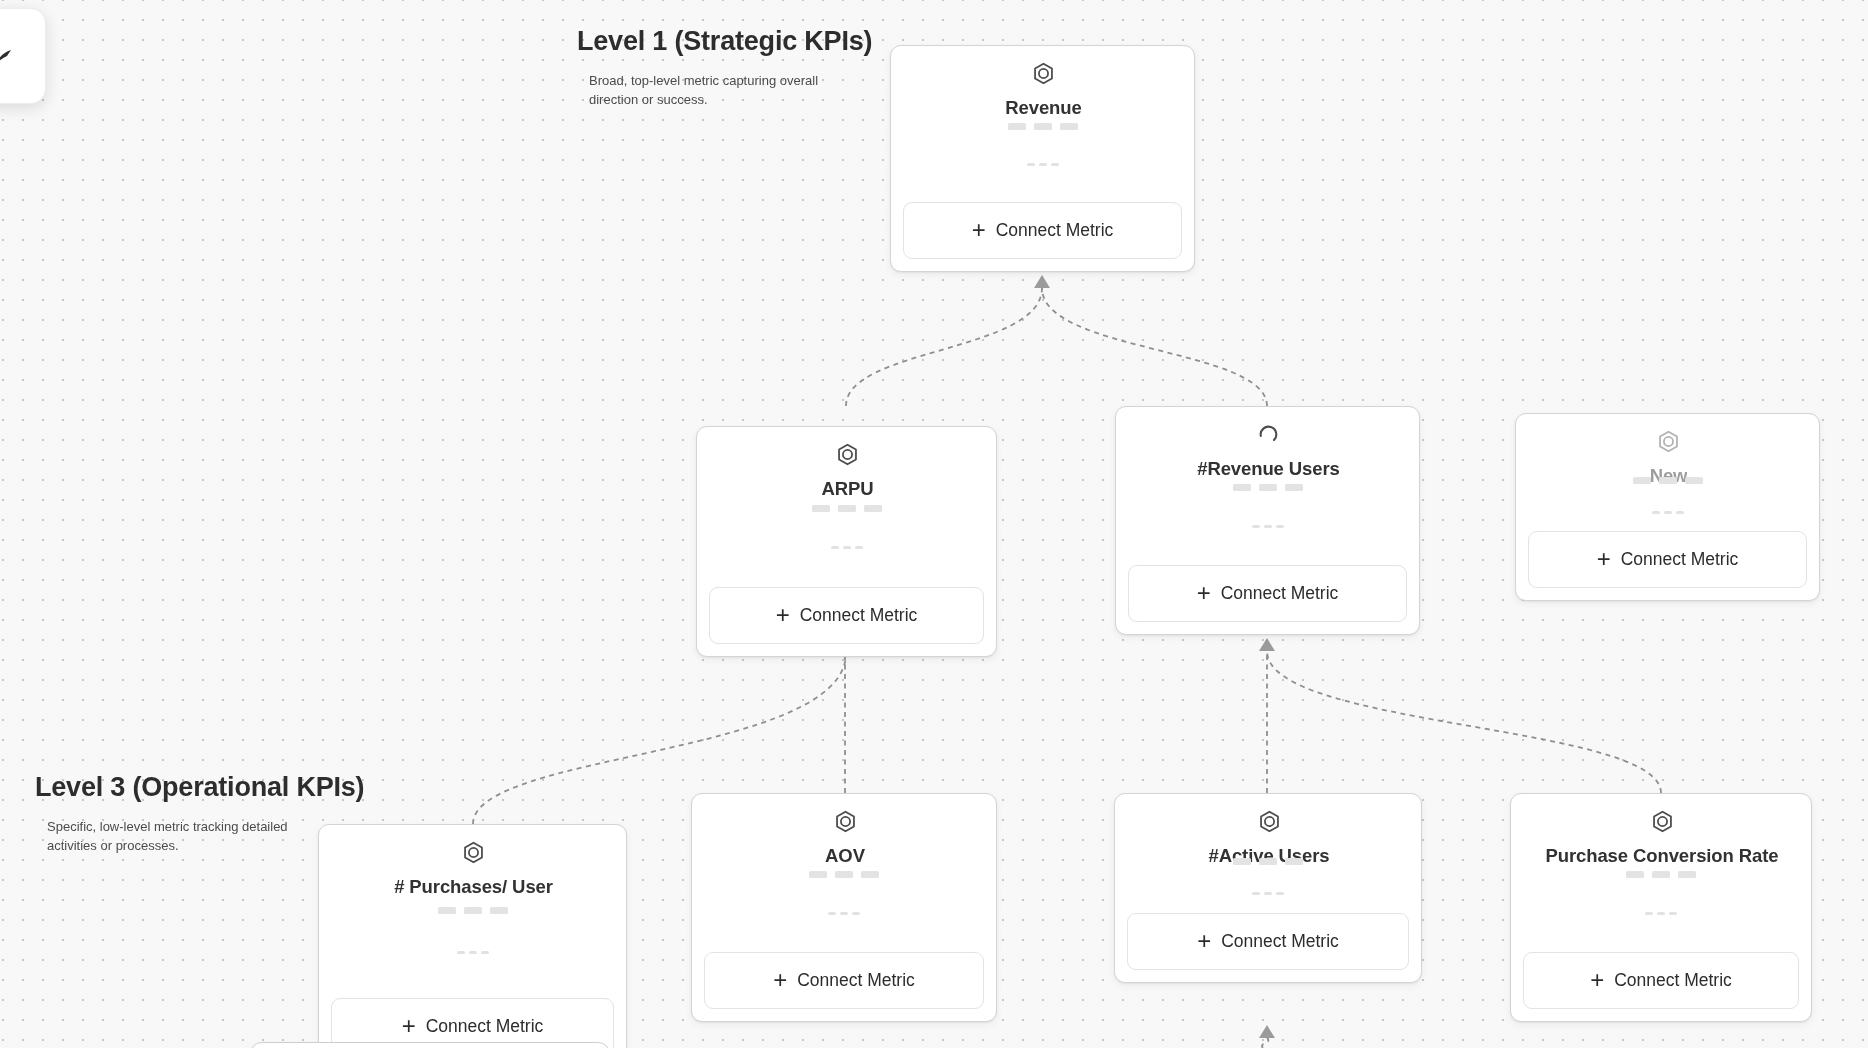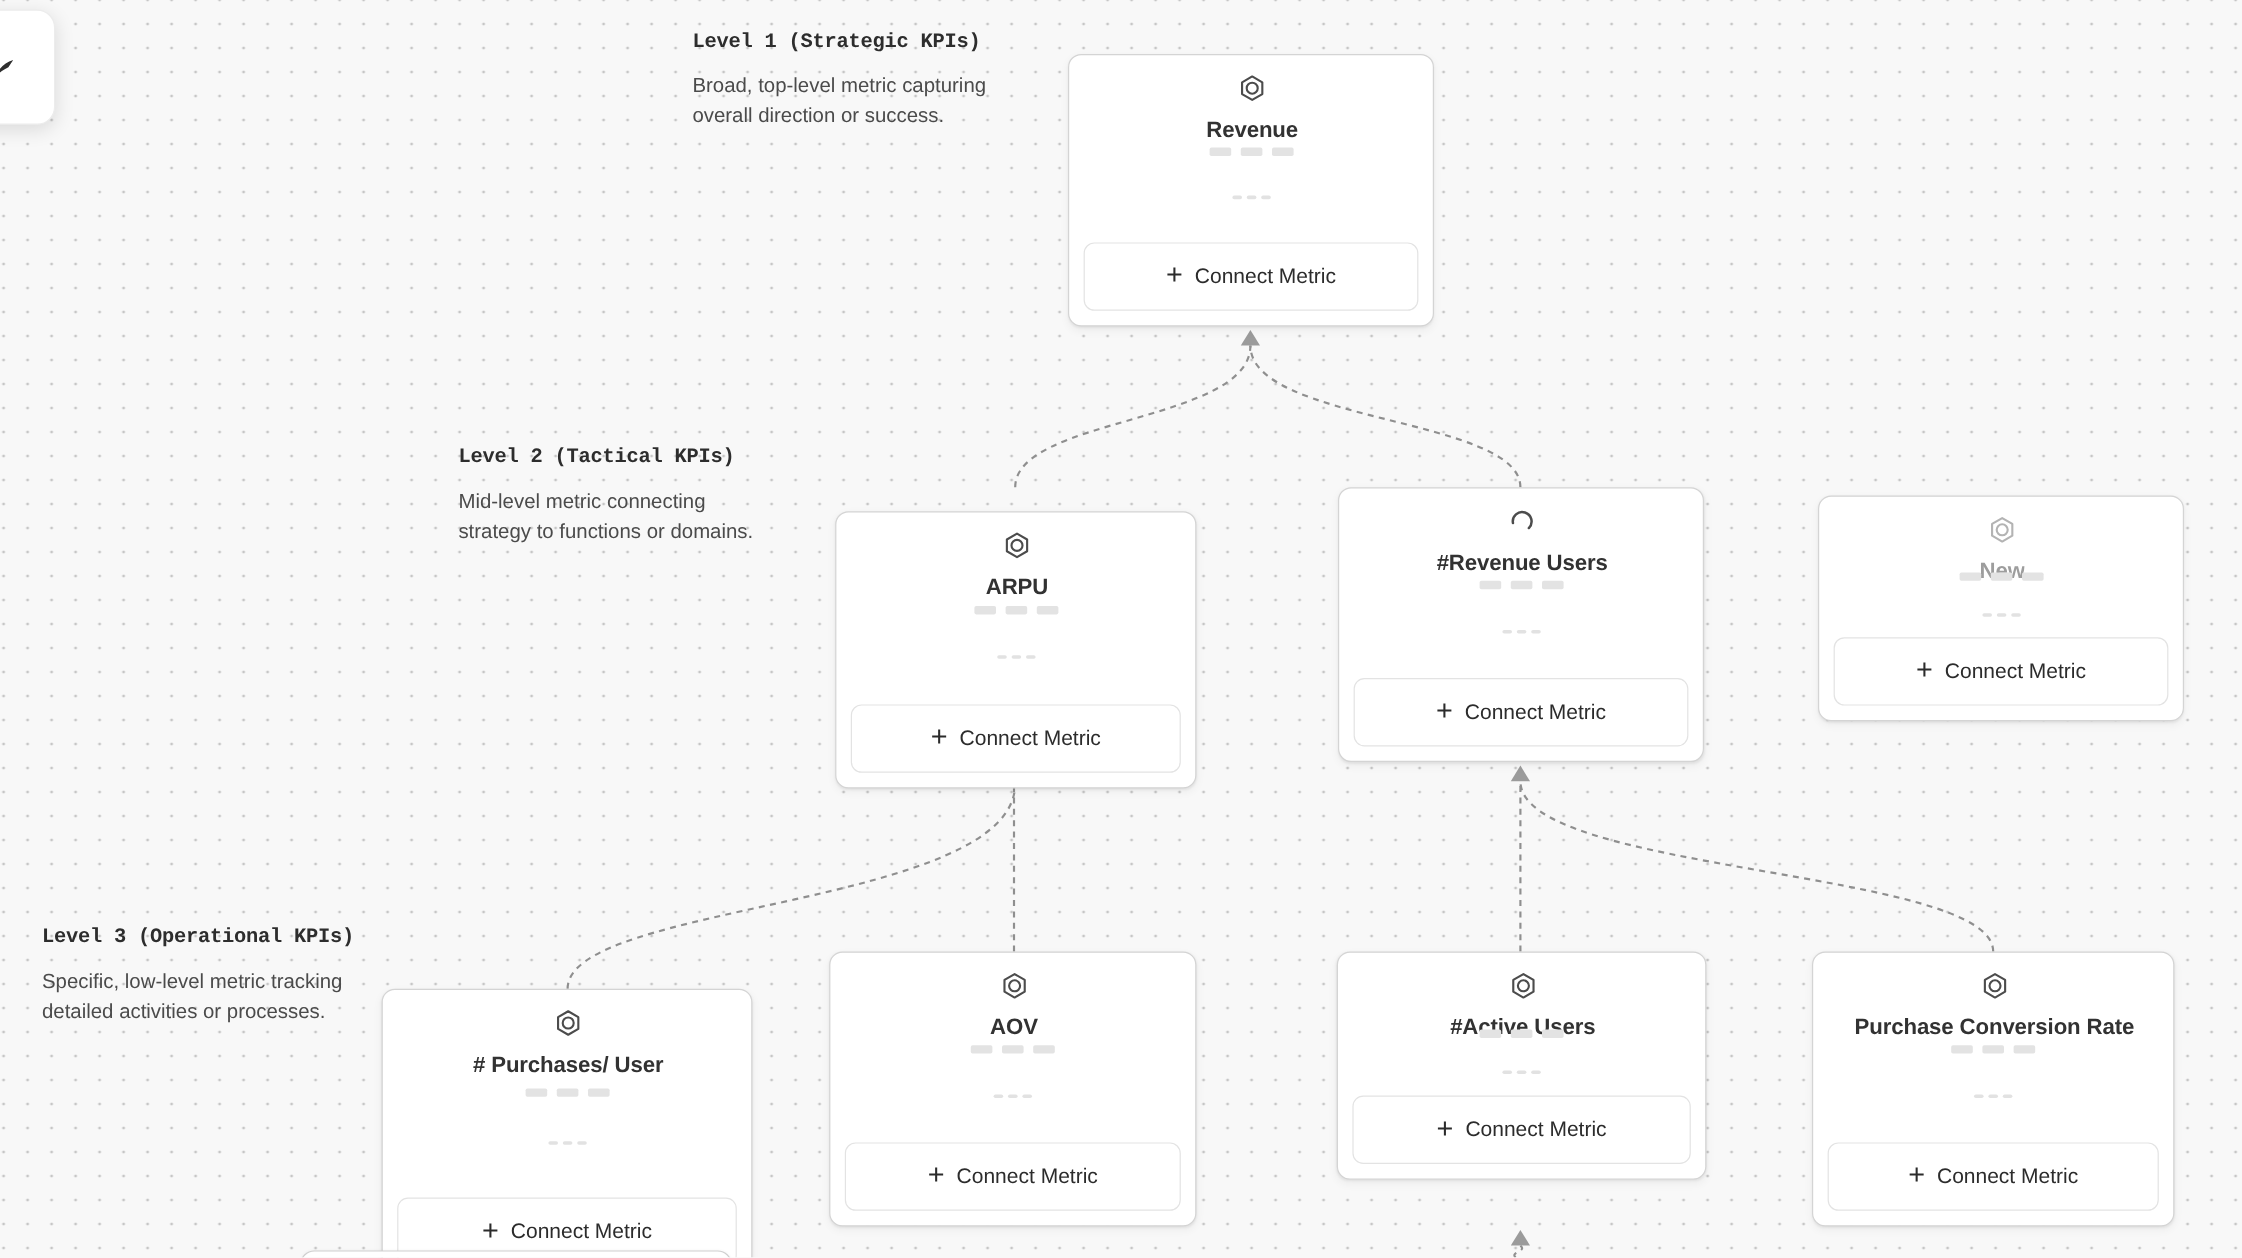--- a/index.html
+++ b/index.html
@@ -10,24 +10,24 @@
     background-image:radial-gradient(circle,#c6c6c6 1.1px,transparent 1.4px);
     background-size:20px 20px;background-position:13px 10px;
     font-family:"Liberation Sans",sans-serif;
   }
   svg.connectors{position:absolute;left:0;top:0;pointer-events:none;}
   svg.connectors path{fill:none;stroke:#8f8f8f;stroke-width:1.8;stroke-dasharray:5 4.5;}
   svg.connectors polygon{fill:#9b9b9b;stroke:none;}
 
   .level-label{position:absolute;}
   .level-label h2{
-    margin:0 0 15px 0;font-size:17px;font-weight:700;color:#2d2d2d;
-    letter-spacing:-0.2px;white-space:nowrap;font-family:Liberation Mono, monospace;
-  }
-  .level-label p{margin:0;font-size:17px;line-height:1.45;color:#4b4b4b;}
+    margin:0 0 15px 0;font-size:27px;font-weight:700;color:#2d2d2d;
+    letter-spacing:-0.2px;white-space:nowrap;
+  }
+  .level-label p{margin:12px;font-size:13px;line-height:1.45;color:#4b4b4b;}
   #level-1{left:577px;top:26px;width:256px;}
   #level-2{left:382px;top:372px;width:256px;}
   #level-3{left:35px;top:772px;width:276px;}
 
   .card{
     position:absolute;background:#ffffff;border:1px solid #d4d4d4;border-radius:11px;
     box-shadow:0 1px 2px rgba(0,0,0,0.06),0 3px 8px rgba(0,0,0,0.05);
   }
   .card-head{
     position:absolute;left:16px;top:15px;right:14px;
@@ -85,24 +85,20 @@
     <polygon points="1042,275 1034,288 1050,288"></polygon>
     <polygon points="846,640 838,653 854,653"></polygon>
     <polygon points="1267,638 1259,651 1275,651"></polygon>
     <polygon points="1267,1025 1259,1038 1275,1038"></polygon>
   </svg>
 
   <section class="level-label" id="level-1">
     <h2>Level 1 (Strategic KPIs)</h2>
     <p>Broad, top-level metric capturing overall direction or success.</p>
   </section>
-  <section class="level-label" id="level-2">
-    <h2>Level 2 (Tactical KPIs)</h2>
-    <p>Mid-level metric connecting strategy to functions or domains.</p>
-  </section>
   <section class="level-label" id="level-3">
     <h2>Level 3 (Operational KPIs)</h2>
     <p>Specific, low-level metric tracking detailed activities or processes.</p>
   </section>
 
   <div id="cards">
       <article class="card" style="left: 890px; top: 45px; width: 305px; height: 227px;">
         <header class="card-head">
           <span class="icon">
             <svg viewBox="0 0 24 24">

